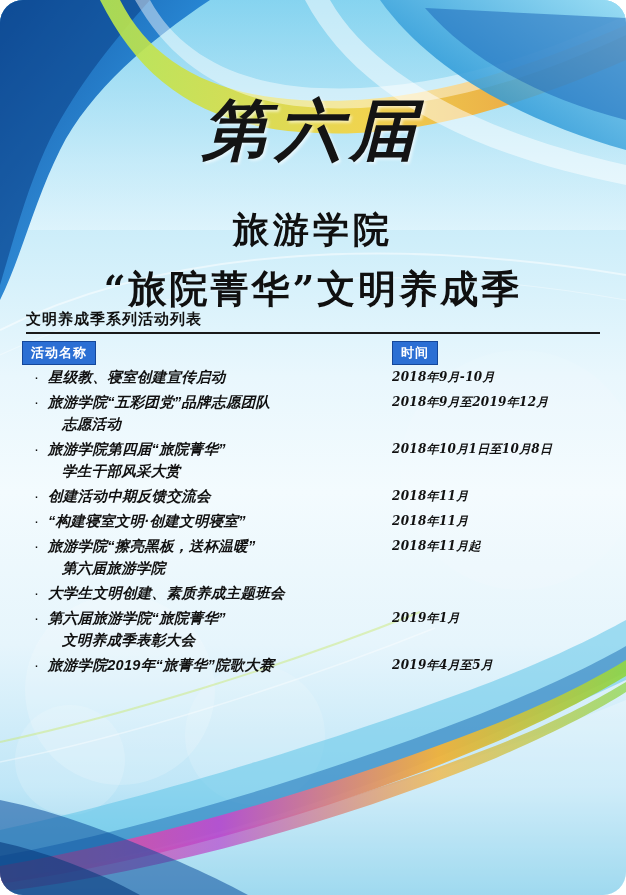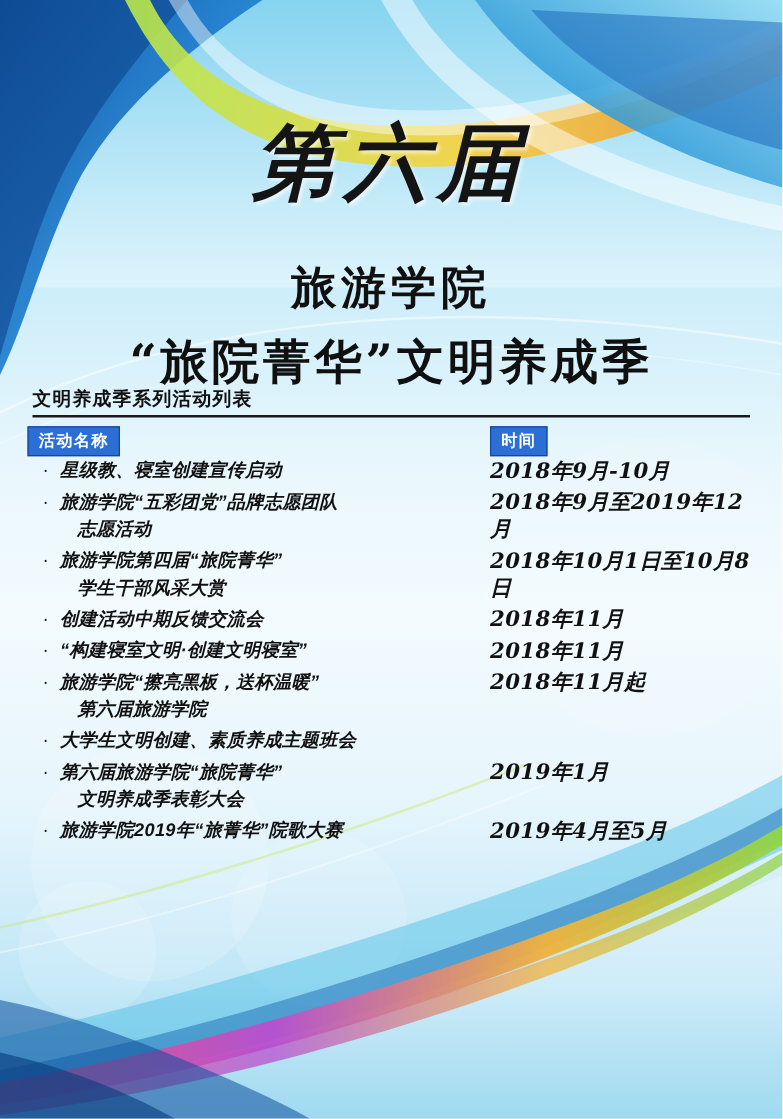--- a/index.html
+++ b/index.html
@@ -9,20 +9,21 @@
   }
   body {
     font-family: "Liberation Sans", sans-serif;
   }
   .poster {
     position: relative;
     width: 626px;
     height: 895px;
     overflow: hidden;
     background: linear-gradient(180deg, #8fd8f2 0%, #bfe9f8 18%, #e9f7fd 42%, #f3fbfe 55%, #e6f5fc 72%, #bfe6f7 88%, #7fcdea 100%);
+    border-radius: 23px;
   }
   
   .bg-layer { position: absolute; inset: 0; overflow: hidden; }
   .bg-layer svg { position: absolute; inset: 0; }
 
   
   .content {
     position: relative;
     z-index: 5;
     width: 100%;
@@ -130,21 +131,21 @@
     line-height: 22px;
     color: #111;
     letter-spacing: 0.3px;
   }
   .row-name .line2 { display: block; padding-left: 14px; }
   .row-time {
     flex: 1 1 auto;
     font-family: "DejaVu Serif", serif;
     font-style: italic;
     font-weight: bold;
-    font-size: 17px;
+    font-size: 12px;
     line-height: 22px;
     color: #111;
     letter-spacing: 0.3px;
   }
 </style>
 </head>
 <body>
 
 <div class="poster">
 

